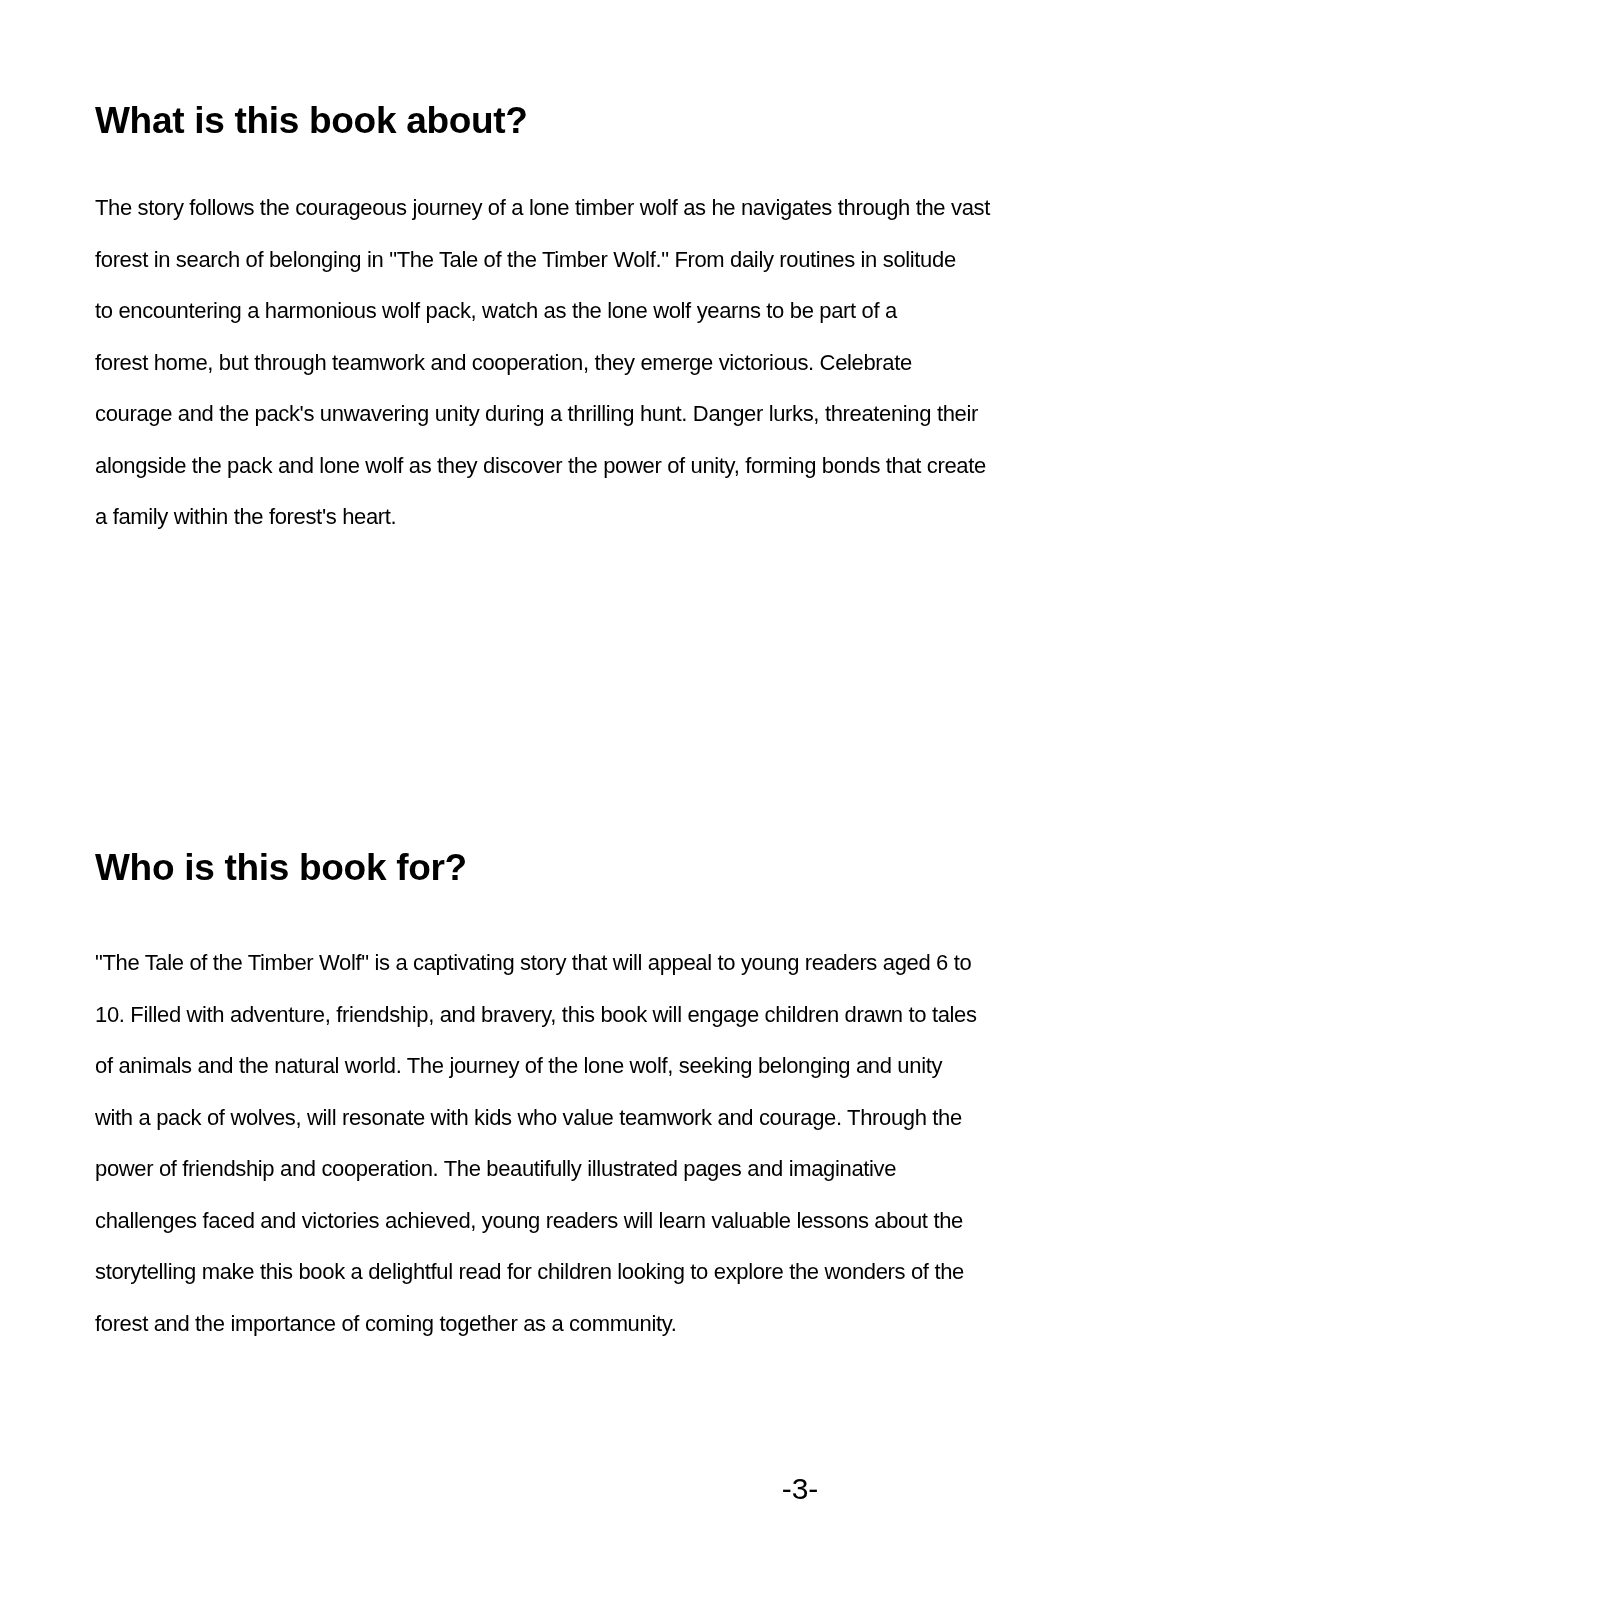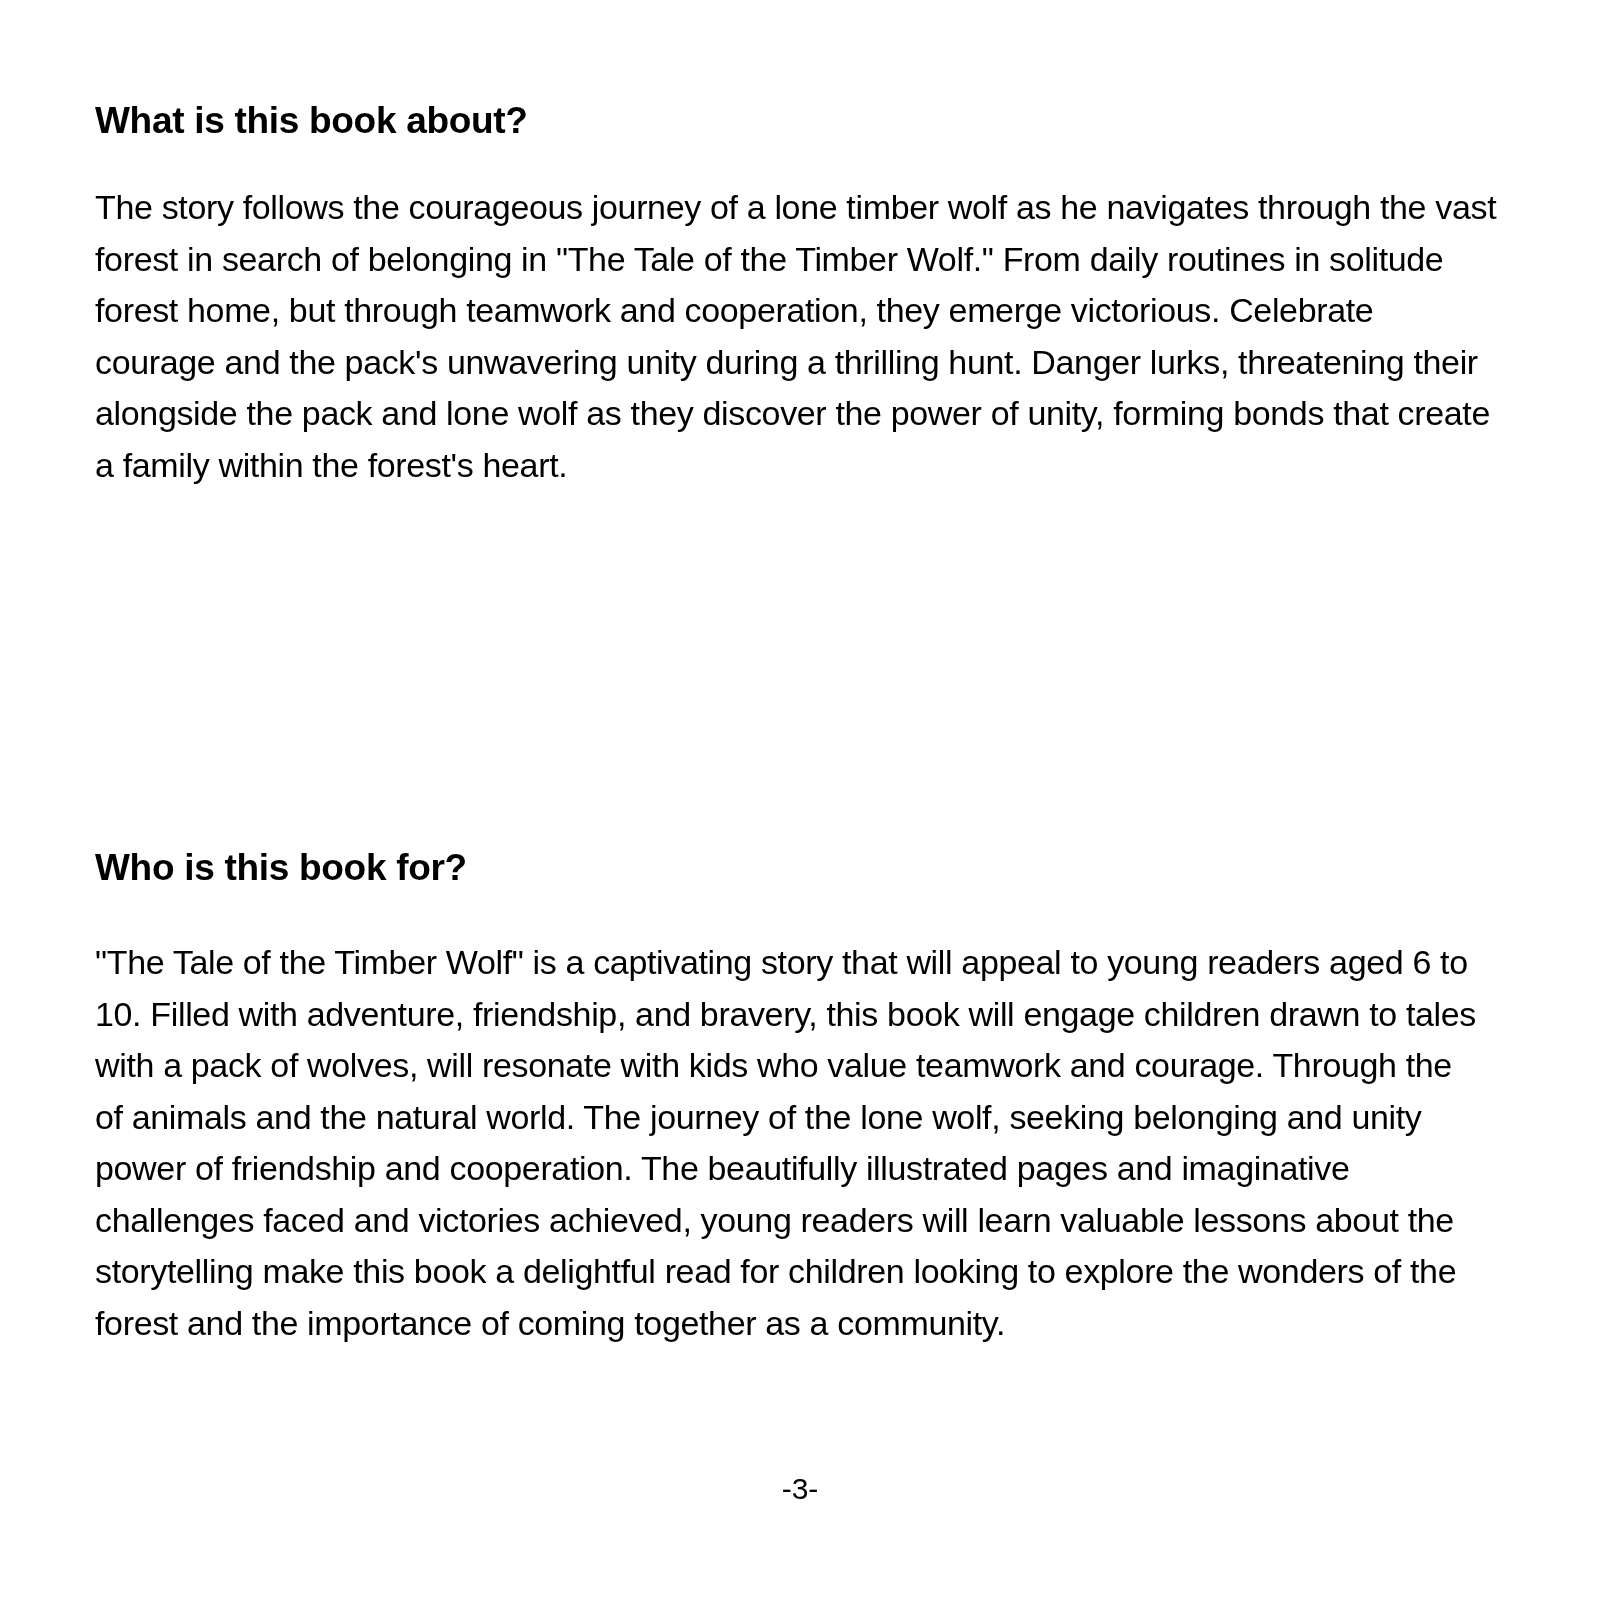--- a/index.html
+++ b/index.html
@@ -1,48 +1,49 @@
 <!DOCTYPE html>
 <html><head>
   <meta charset="utf-8">
   <style>
     html, body { margin: 0; padding: 0; background: #ffffff; }
     body { width: 1600px; height: 1600px; position: relative; overflow: hidden;
            font-family: "Liberation Sans", sans-serif; color: #000; }
     .page { position: absolute; left: 0; top: 0; width: 1600px; height: 1456px; }
     h2 { position: absolute; left: 95px; margin: 0; font-size: 37px; font-weight: bold; letter-spacing: -0.3px; }
-    .para { position: absolute; left: 95px; width: 1460px; margin: 0; font-size: 34px;
+    .para { position: absolute; left: 95px; width: 1460px; margin: 0; font-size: 22px;
             line-height: 51.5px; letter-spacing: -0.35px; }
     .para .line { display: block; white-space: nowrap; }
     #h1 { top: 100px; }
     #p1 { top: 182px; }
     #h2 { top: 847px; }
     #p2 { top: 937px; }
     .pagenum { position: absolute; top: 1472px; left: 0; width: 1600px; text-align: center; font-size: 30px; }
   </style>
 </head>
 <body>
 
 <div class="page">
   <h2 id="h1">What is this book about?</h2>
   <p id="p1" class="para">
     <span class="line">The story follows the courageous journey of a lone timber wolf as he navigates through the vast</span>
     <span class="line">forest in search of belonging in "The Tale of the Timber Wolf."  From daily routines in solitude</span>
+    <span class="line">to encountering a harmonious wolf pack, watch as the lone wolf yearns to be part of a</span>
     <span class="line">forest home, but through teamwork and cooperation, they emerge victorious.  Celebrate</span>
     <span class="line">courage and the pack's unwavering unity during a thrilling hunt.  Danger lurks, threatening their</span>
     <span class="line">alongside the pack and lone wolf as they discover the power of unity, forming bonds that create</span>
     <span class="line">a family within the forest's heart.</span>
   </p>
 
   <h2 id="h2">Who is this book for?</h2>
   <p id="p2" class="para">
     <span class="line">"The Tale of the Timber Wolf" is a captivating story that will appeal to young readers aged 6 to</span>
     <span class="line">10.  Filled with adventure, friendship, and bravery, this book will engage children drawn to tales</span>
+    <span class="line">of animals and the natural world.  The journey of the lone wolf, seeking belonging and unity</span>
     <span class="line">with a pack of wolves, will resonate with kids who value teamwork and courage.  Through the</span>
-    <span class="line">of animals and the natural world.  The journey of the lone wolf, seeking belonging and unity</span>
     <span class="line">power of friendship and cooperation.  The beautifully illustrated pages and imaginative</span>
     <span class="line">challenges faced and victories achieved, young readers will learn valuable lessons about the</span>
     <span class="line">storytelling make this book a delightful read for children looking to explore the wonders of the</span>
     <span class="line">forest and the importance of coming together as a community.</span>
   </p>
 
   <div class="pagenum">-3-</div>
 </div>
 
 </body></html>

